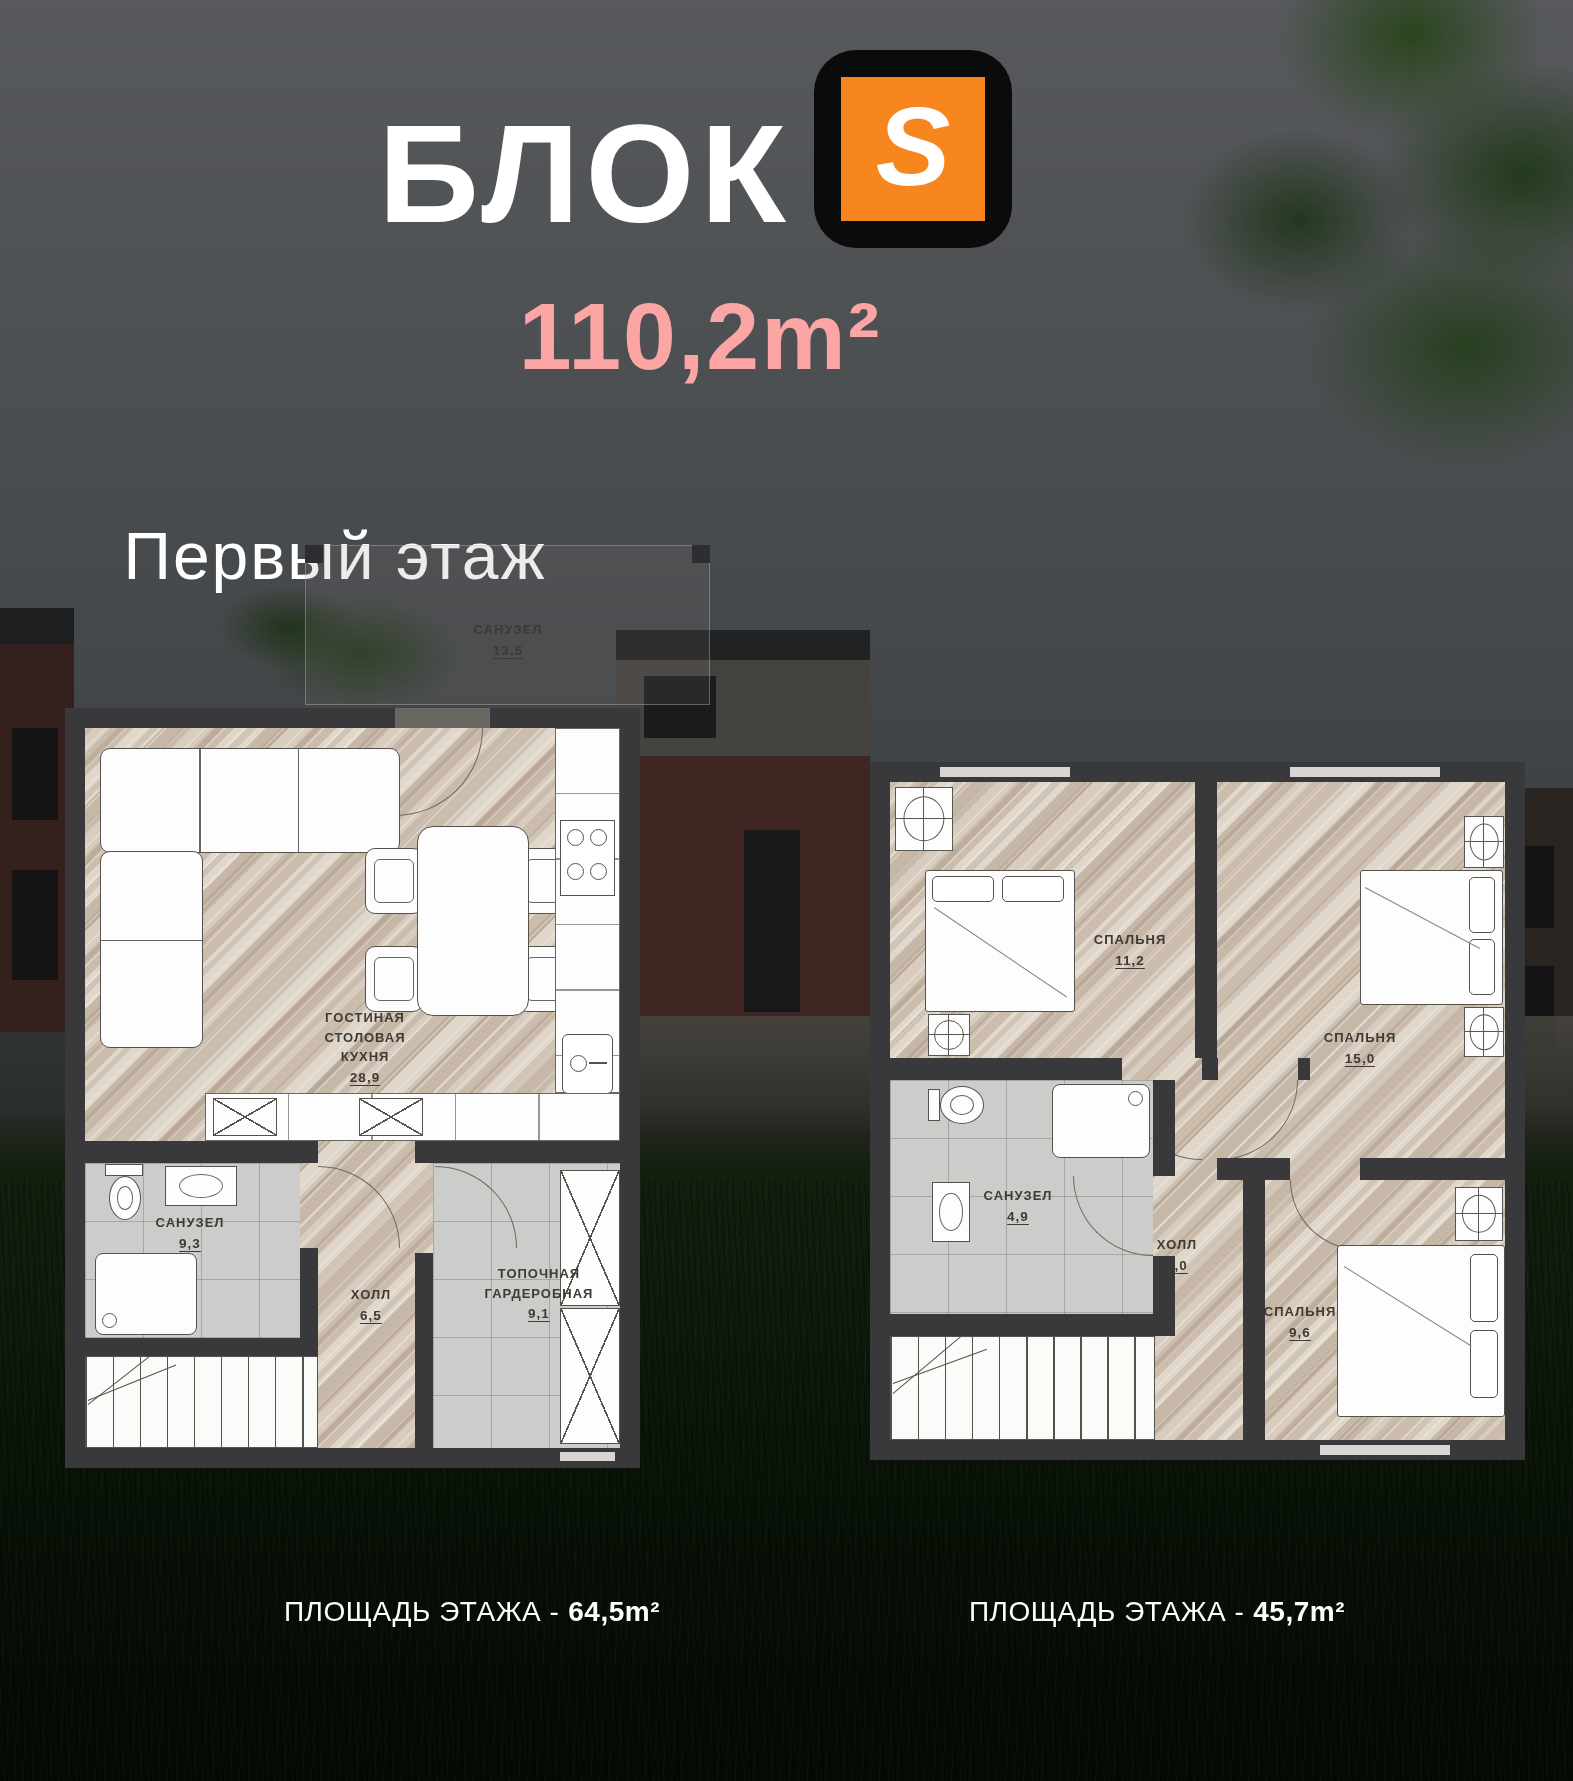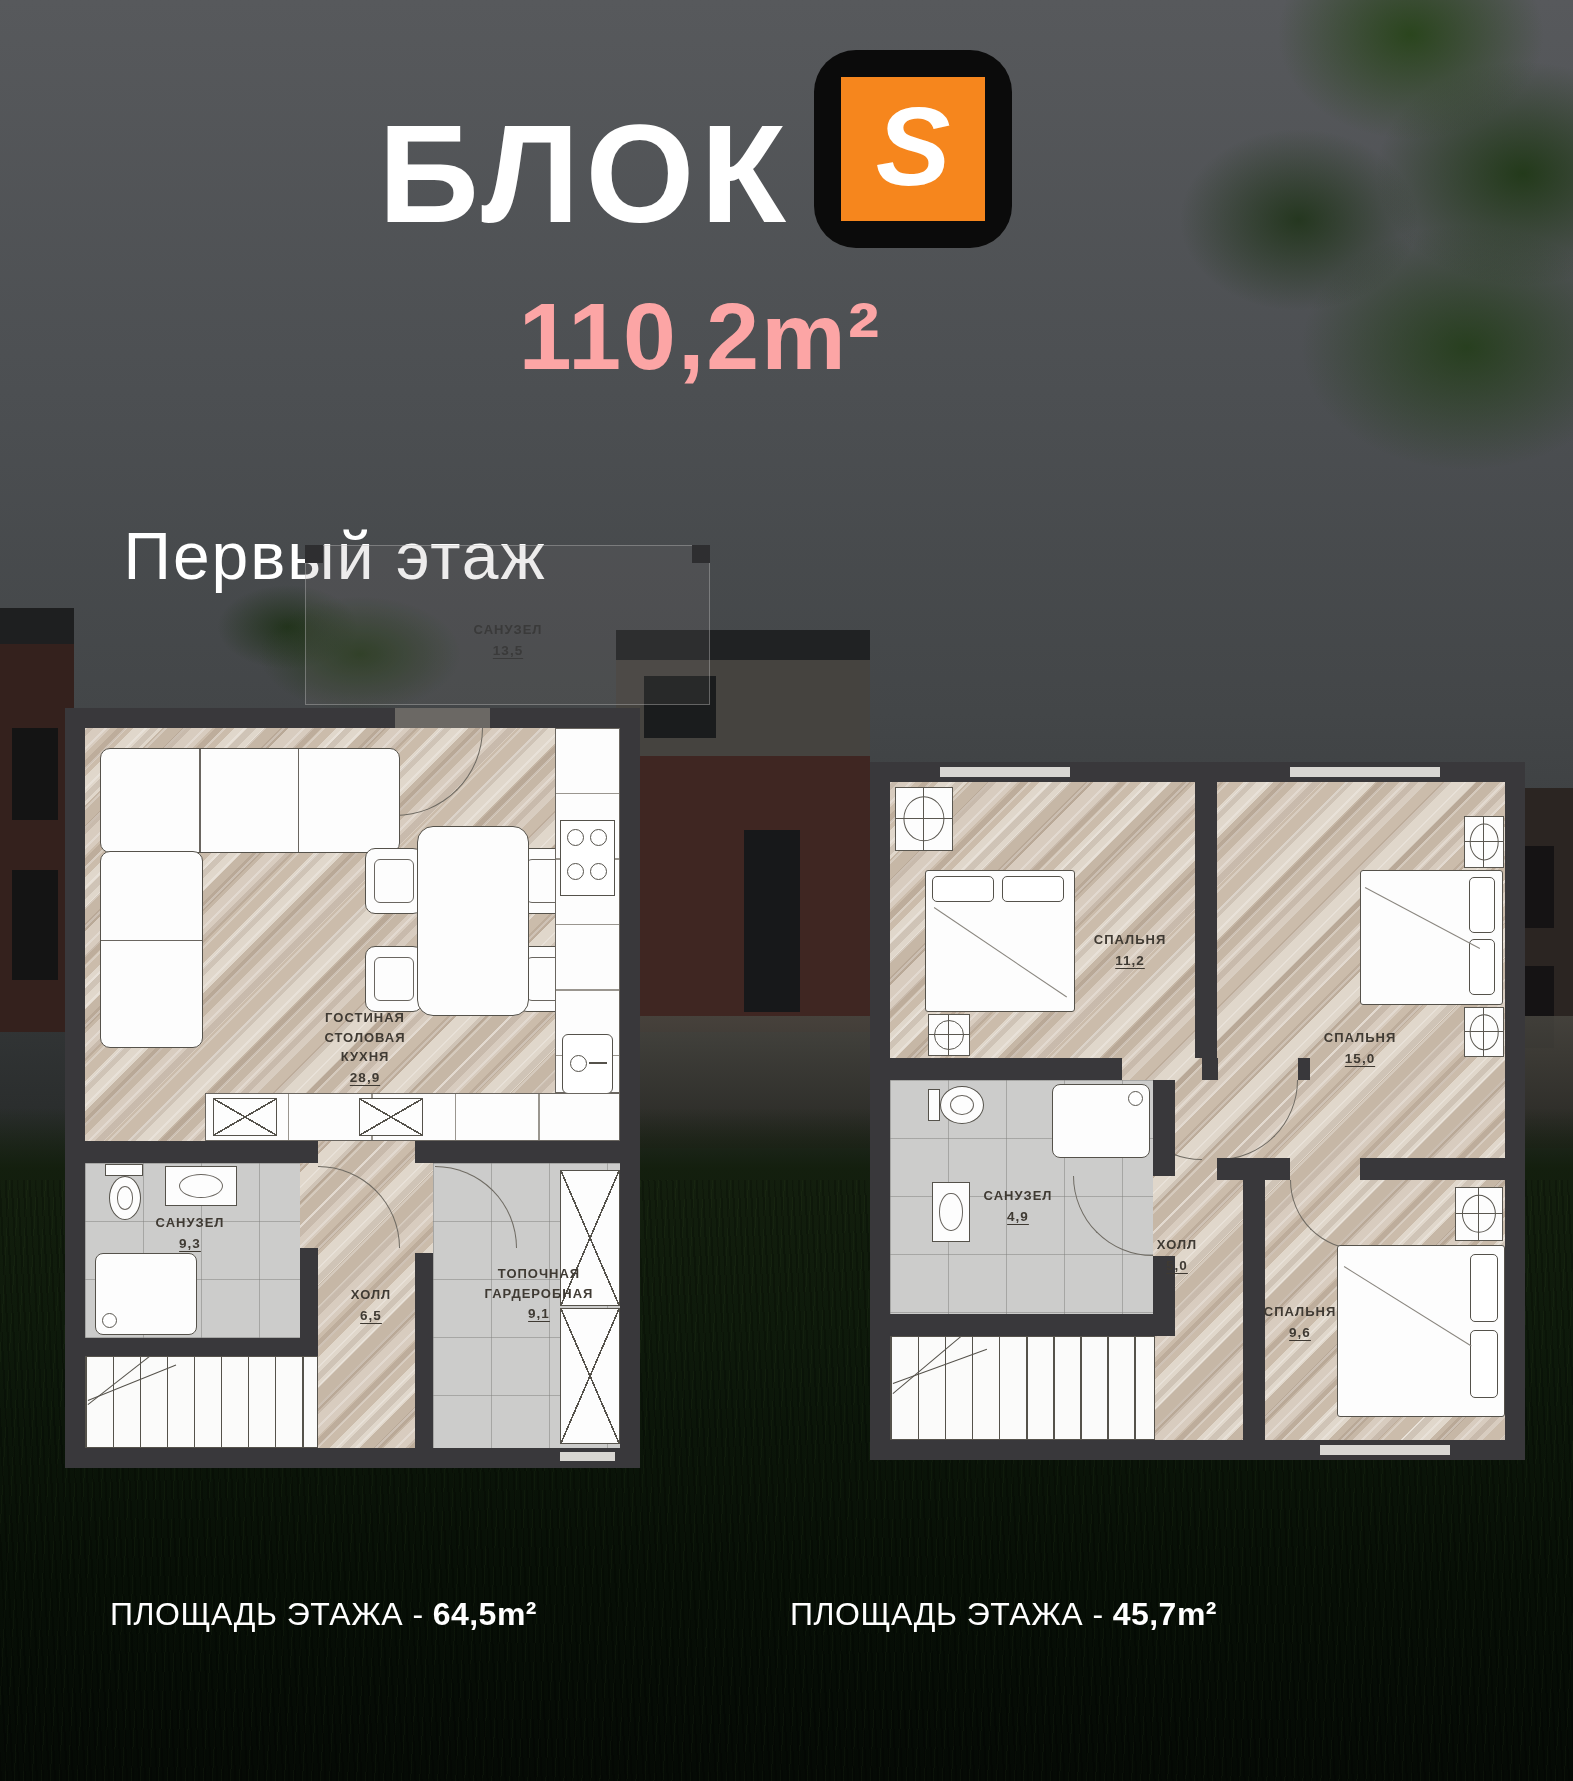--- a/index.html
+++ b/index.html
@@ -46,21 +46,21 @@
   .logo-orange{position:absolute;inset:27px;background:var(--accent-orange,#F6861D);}
   .logo-s{position:absolute;inset:27px;display:flex;align-items:center;justify-content:center;
     color:#fff;font-size:112px;font-weight:800;font-style:italic;padding-bottom:6px;}
   .total-area{position:absolute;left:420px;top:282px;width:560px;text-align:center;
     color:#fca5a5;font-size:95px;font-weight:800;letter-spacing:2px;}
   .floor-heading{position:absolute;top:518px;color:#fff;font-size:66px;font-weight:300;letter-spacing:2px;text-align:center;}
   .fh1{left:65px;width:540px;}
   .fh2{left:792px;width:460px;}
 
   
-  .caption{position:absolute;top:1596px;color:#fff;font-size:32px;font-weight:400;letter-spacing:.5px;text-align:left;}
+  .caption{position:absolute;top:1596px;color:#fff;font-size:28px;font-weight:400;letter-spacing:.5px;text-align:right;}
   .cap1{left:110px;width:550px;}
   .cap2{left:790px;width:555px;}
   .caption b{font-weight:700;margin-left:9px;}
 
   
   .plan{position:absolute;background:#39383b;}
   .wood{position:absolute;background-color:#d3c7ba;
     background-image:
       repeating-linear-gradient(135deg, rgba(255,255,255,.26) 0 2px, transparent 2px 14px),
       repeating-linear-gradient(135deg, rgba(118,94,74,.16) 0 6px, transparent 6px 23px),

